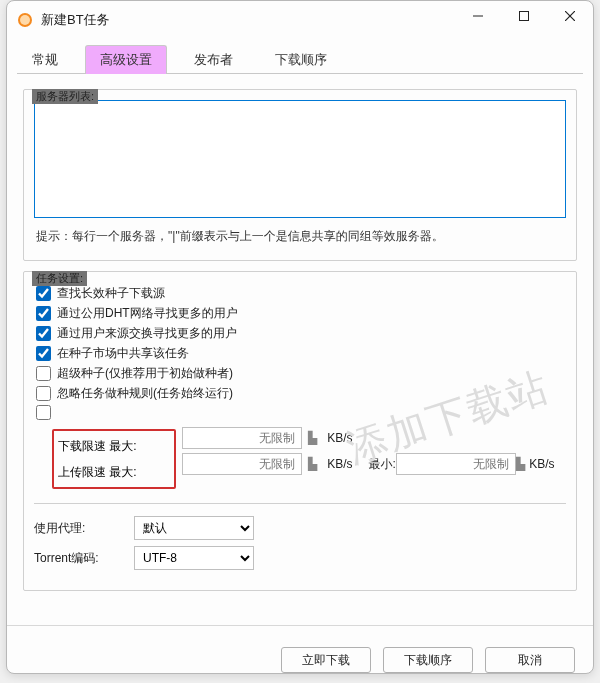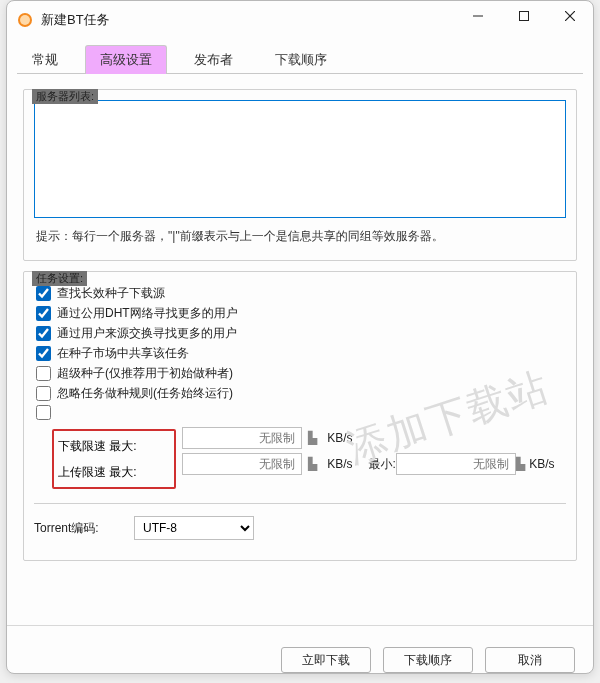--- a/index.html
+++ b/index.html
@@ -266,20 +266,26 @@
               <span style="color:#888;">▙</span>
               <span class="kbs">KB/s</span>
             </span>
           </div>
         </div>
       </div>
 
       <div class="divider"></div>
 
       <div class="formrow">
+        <span class="flabel">使用代理:</span>
+        <select class="sel">
+          <option>默认</option>
+        </select>
+      </div>
+      <div class="formrow">
         <span class="flabel">Torrent编码:</span>
         <select class="sel">
           <option>UTF-8</option>
         </select>
       </div>
     </div>
 
     <div class="watermark">添加下载站</div>
   </div>
 

